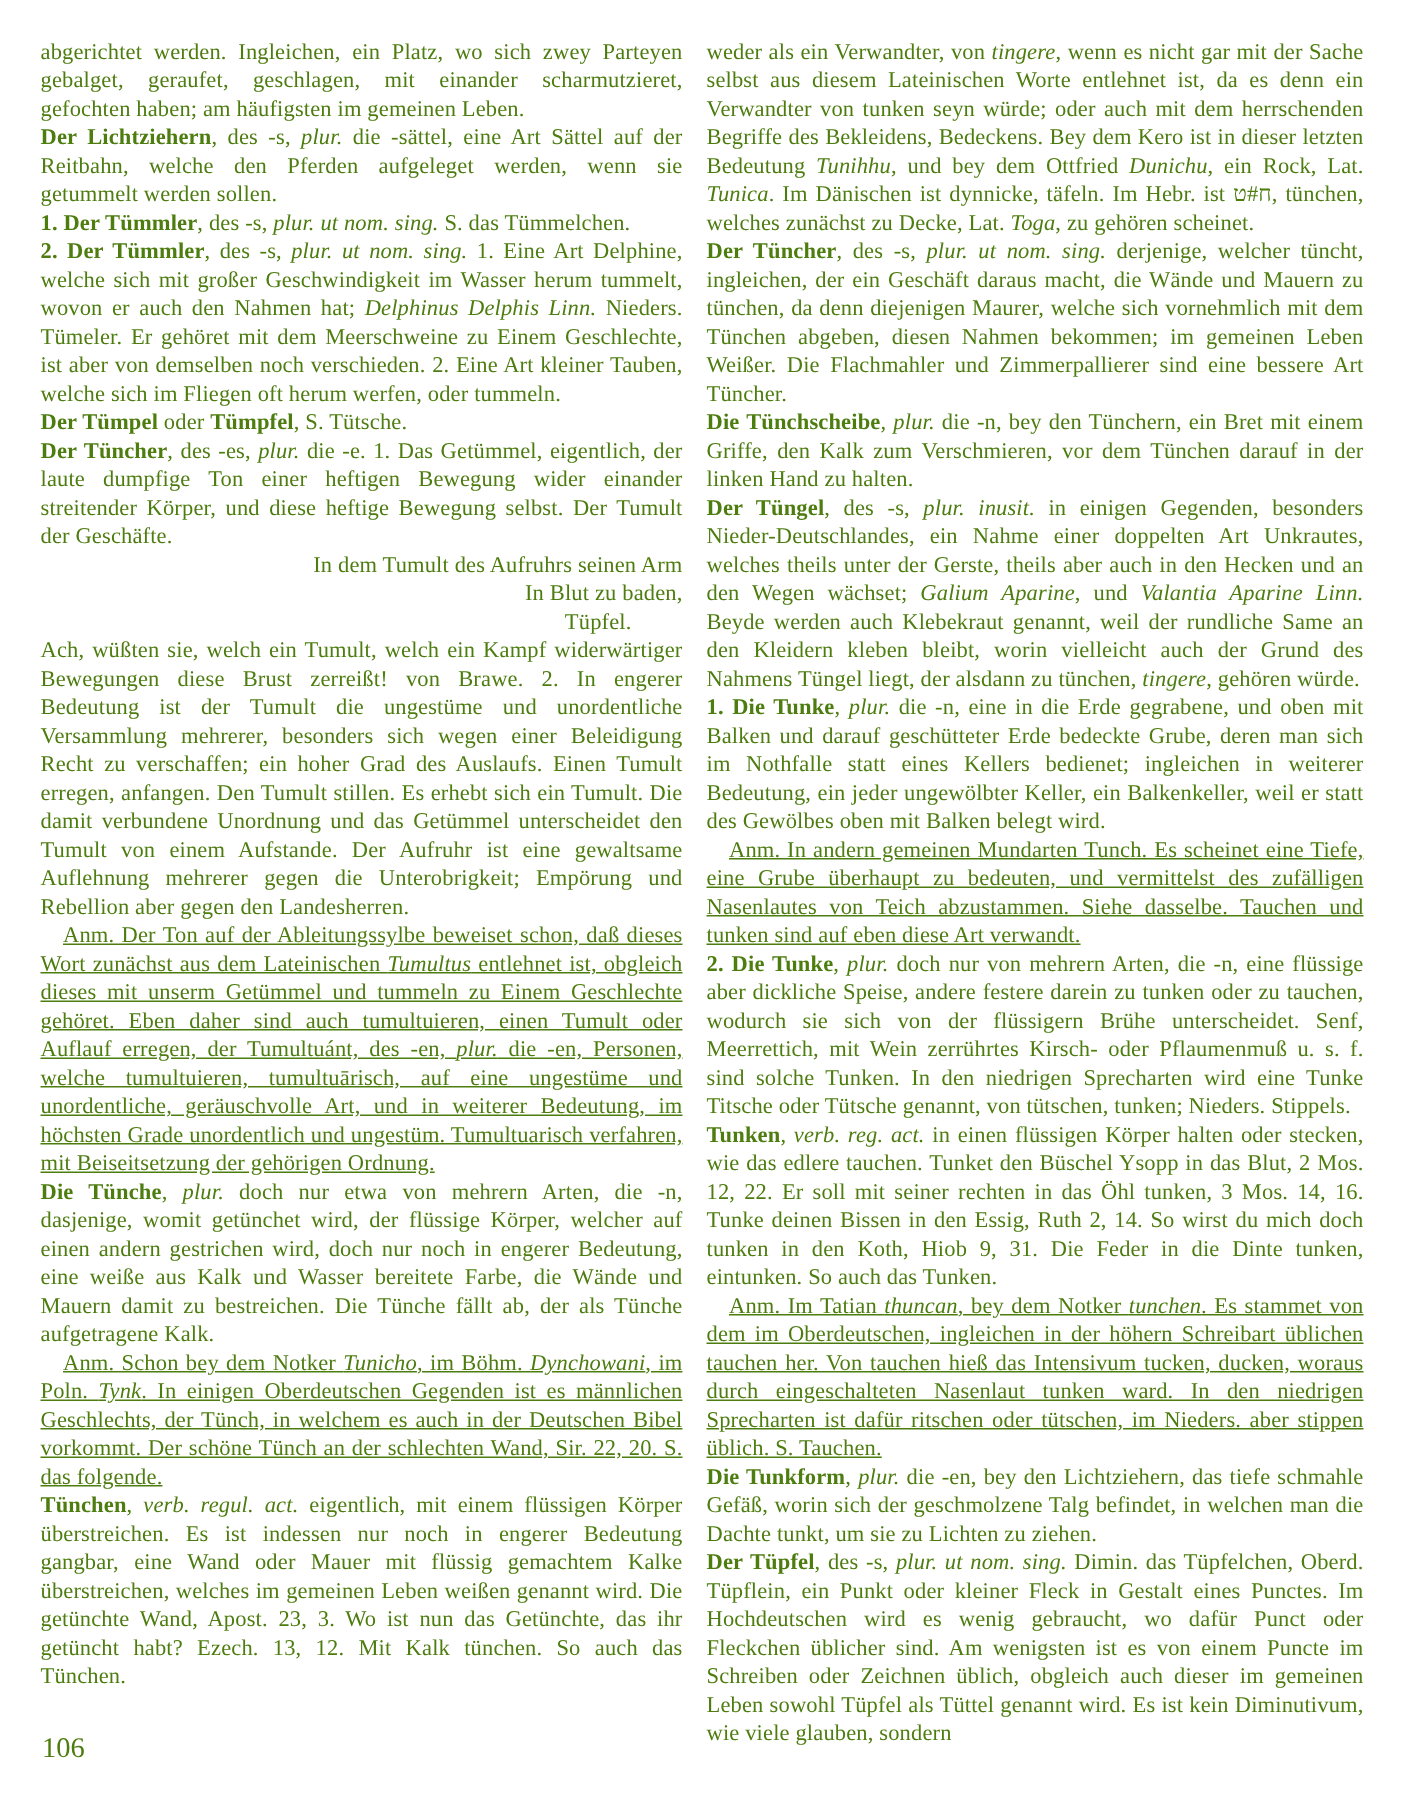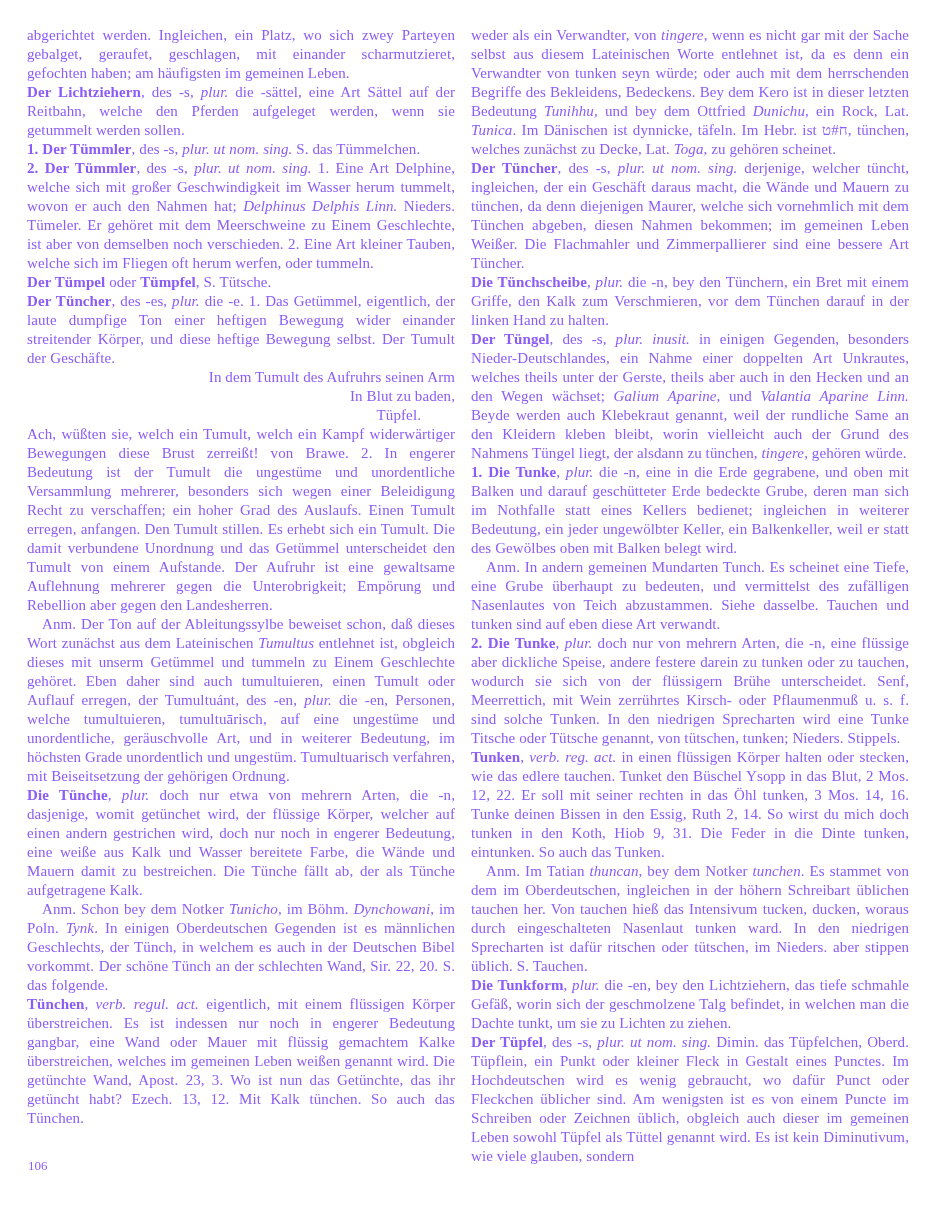--- a/index.html
+++ b/index.html
@@ -3,48 +3,48 @@
 <meta charset="utf-8">
 <style>
   html, body { margin: 0; padding: 0; background: #ffffff; }
   .page {
     position: relative;
     width: 935px;
     height: 1210px;
     background: #ffffff;
     overflow: hidden;
     font-family: "Liberation Serif", "DejaVu Serif", serif;
-    color: #8b5cf6;
+    color: #4d7c0f;
   }
   .columns {
     position: absolute;
     left: 27px;
     top: 26px;
     display: flex;
     gap: 16px;
   }
   .col {
     text-align: justify;
     font-size: 15px;
     line-height: 19px;
     letter-spacing: 0.1px;
   }
   .col-left  { width: 428px; }
   .col-right { width: 438px; }
   .para { margin: 0; }
-  .anm { text-indent: 15px; }
+  .anm { text-indent: 15px; text-decoration: underline; }
   .verse { text-align: right; padding-left: 21px; }
   .attribution { text-align: right; padding-right: 34px; }
   .b { font-weight: bold; }
   .i { font-style: italic; margin-top: 33px; }
   .page-number {
     position: absolute;
     left: 28px;
     top: 1158px;
-    font-size: 13px;
+    font-size: 19px;
     line-height: 16px;
   }
 </style>
 </head>
 <body>
 
 <div class="page">
   <div class="columns">
     <div class="col col-left">
         <p class="para continuation"><span>abgerichtet werden. Ingleichen, ein Platz, wo sich zwey Parteyen gebalget, geraufet, geschlagen, mit einander scharmutzieret, gefochten haben; am häufigsten im gemeinen Leben.</span></p>

